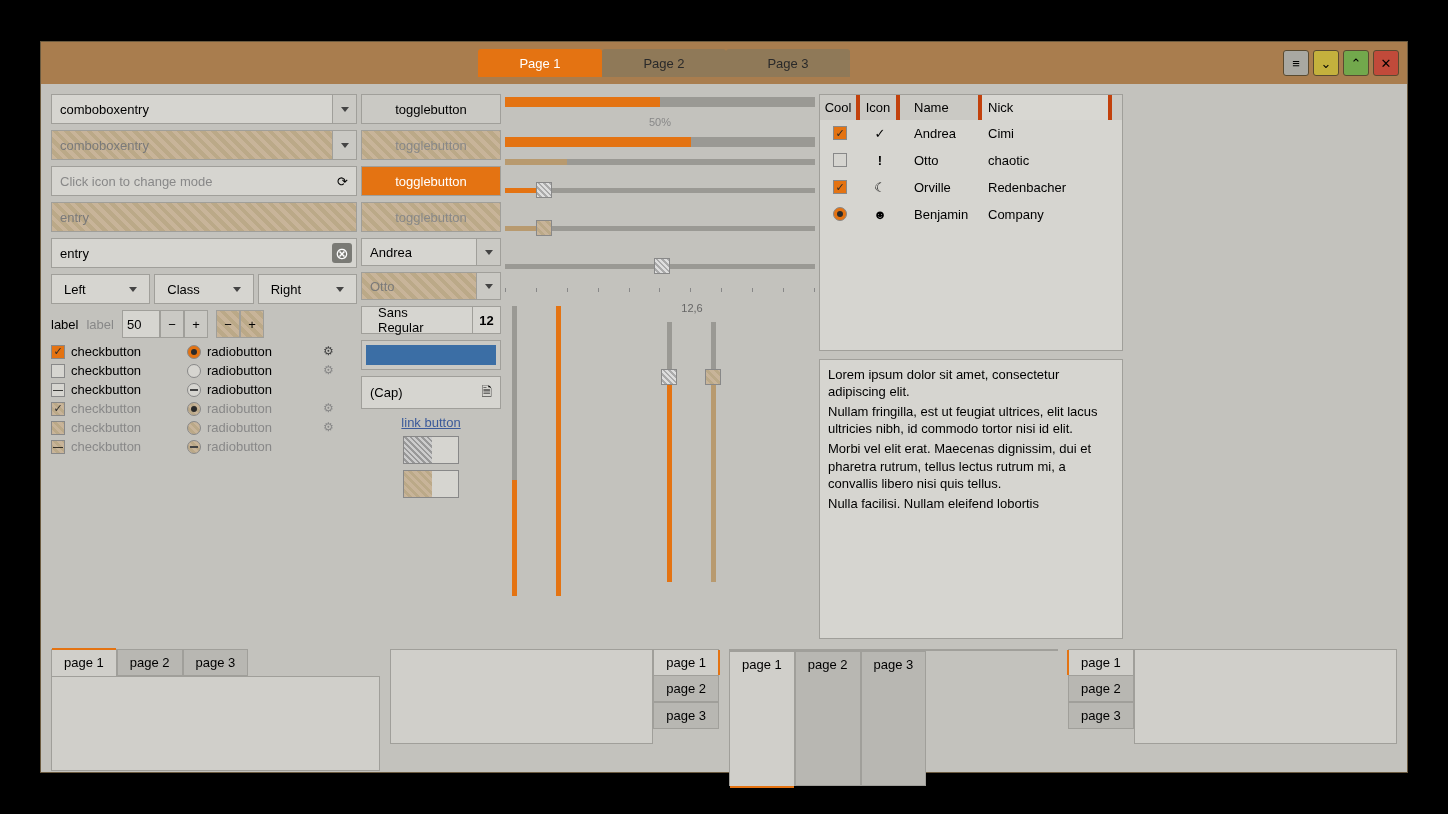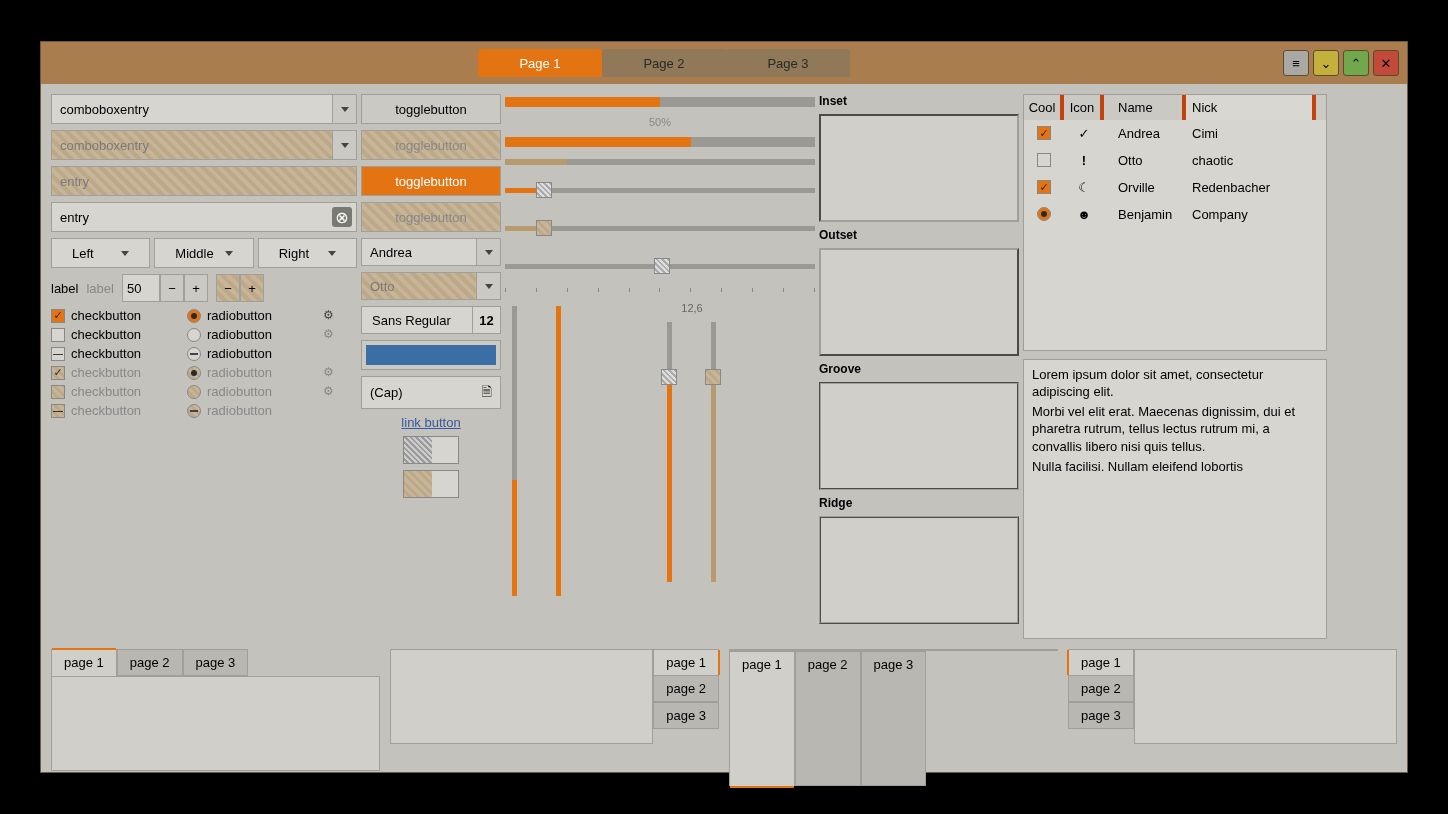--- a/index.html
+++ b/index.html
@@ -18,21 +18,21 @@
 .col1 { width: 306px; display: flex; flex-direction: column; gap: 6px; }
 .col2 { width: 140px; display: flex; flex-direction: column; gap: 6px; }
 .col3 { width: 310px; display: flex; flex-direction: column; gap: 6px; }
 .col4 { width: 200px; display: flex; flex-direction: column; gap: 6px; }
 .col5 { width: 304px; display: flex; flex-direction: column; gap: 8px; }
 .field { height: 30px; background: #d6d5d0; border: 1px solid #a09f9a; display: flex; align-items: center; padding: 0 8px; position: relative; }
 .field.disabled { background: repeating-linear-gradient(45deg, #c8b499, #c8b499 4px, #bba988 4px, #bba988 8px); color: #7a7a7a; }
 .combo-arrow { position: absolute; right: 0; top: 0; bottom: 0; width: 24px; border-left: 1px solid #a09f9a; display: flex; align-items: center; justify-content: center; background: #cac9c4; }
 .clear-btn { position: absolute; right: 4px; width: 20px; height: 20px; background: #7a7a75; border-radius: 3px; display: flex; align-items: center; justify-content: center; color: #fff; font-size: 16px; }
 .row { display: flex; gap: 4px; }
-.seg { flex: 1; height: 30px; background: #d6d5d0; border: 1px solid #a09f9a; display: flex; align-items: center; justify-content: space-between; padding: 0 20px; }
+.seg { flex: 1; height: 30px; background: #d6d5d0; border: 1px solid #a09f9a; display: flex; align-items: center; justify-content: space-between; padding: 0 12px; }
 .spinrow { display: flex; align-items: center; gap: 8px; }
 .spin { display: flex; height: 28px; }
 .spin input { width: 38px; border: 1px solid #a09f9a; background: #d6d5d0; padding: 0 4px; }
 .spin-btn { width: 24px; border: 1px solid #a09f9a; background: #cac9c4; display: flex; align-items: center; justify-content: center; cursor: pointer; }
 .spin.disabled .spin-btn, .spin.disabled input { background: repeating-linear-gradient(45deg, #c8b499, #c8b499 4px, #bba988 4px, #bba988 8px); }
 .checks { display: grid; grid-template-columns: 130px 130px 20px; gap: 4px 6px; }
 .chk { display: flex; align-items: center; gap: 6px; }
 .chk-box { width: 14px; height: 14px; border: 1px solid #888; background: #d6d5d0; display: flex; align-items: center; justify-content: center; font-size: 11px; }
 .chk-box.checked { background: #e47312; }
 .chk-box.checked::after { content: '✓'; color: #2a2a2a; font-size: 11px; }
@@ -44,21 +44,21 @@
 .radio.checked::after { content: ''; width: 6px; height: 6px; background: #2a2a2a; border-radius: 50%; }
 .radio.mixed::after { content: ''; width: 8px; height: 2px; background: #444; }
 .radio.dis { background: repeating-linear-gradient(45deg, #c8b499, #c8b499 3px, #bba988 3px, #bba988 6px); }
 .gear { font-size: 12px; color: #444; }
 .toggle { height: 30px; background: #cac9c4; border: 1px solid #a09f9a; display: flex; align-items: center; justify-content: center; cursor: pointer; }
 .toggle.active { background: #e47312; color: #fff; }
 .toggle.disabled { background: repeating-linear-gradient(45deg, #c8b499, #c8b499 4px, #bba988 4px, #bba988 8px); color: #888; }
 .colorbox { height: 30px; border: 1px solid #a09f9a; padding: 4px; background: #cac9c4; }
 .colorfill { width: 100%; height: 100%; background: #3b6ea5; }
 .font-row { display: flex; height: 28px; }
-.font-name { flex: 1; border: 1px solid #a09f9a; background: #d6d5d0; display: flex; align-items: center; padding: 0 10px; }
+.font-name { flex: 1; border: 1px solid #a09f9a; background: #d6d5d0; display: flex; align-items: center; padding: 0 16px; }
 .font-size { width: 28px; border: 1px solid #a09f9a; border-left: none; background: #d6d5d0; display: flex; align-items: center; justify-content: center; font-weight: bold; }
 .link { color: #3b5a9a; text-decoration: underline; text-align: center; }
 .switch { width: 56px; height: 28px; background: #d6d5d0; border: 1px solid #888; display: flex; margin: 0 auto; }
 .switch-handle { width: 28px; height: 100%; background: #999; background-image: repeating-linear-gradient(45deg, #ccc, #ccc 2px, #999 2px, #999 4px); }
 .switch.disabled .switch-handle { background: repeating-linear-gradient(45deg, #c8b499, #c8b499 3px, #bba988 3px, #bba988 6px); }
 .progress { height: 10px; background: #9a9994; position: relative; margin: 3px 0; }
 .progress-fill { height: 100%; background: #e47312; }
 .progress.disabled .progress-fill { background: #b89a6f; }
 .pct-label { text-align: center; font-size: 11px; color: #888; }
 .slider { height: 20px; position: relative; margin: 6px 0; }
@@ -149,34 +149,38 @@
         <div class="combo-arrow">
             <div class="tri"></div>
           </div>
       </div>
       <div class="field disabled">
         <span>comboboxentry</span>
         <div class="combo-arrow">
             <div class="tri"></div>
           </div>
       </div>
+      <div class="field">
+        <span style="color:#888">Click icon to change mode</span>
+        <span style="position:absolute;right:8px">⟳</span>
+      </div>
       <div class="field disabled">
         <span>entry</span>
       </div>
       <div class="field">
         <span>entry</span>
         <div class="clear-btn">⊗</div>
       </div>
       <div class="row">
         <div class="seg">
             <span>Left</span>
             <div class="tri"></div>
           </div>
         <div class="seg">
-            <span>Middle</span>
+            <span>Class</span>
             <div class="tri"></div>
           </div>
         <div class="seg">
             <span>Right</span>
             <div class="tri"></div>
           </div>
       </div>
       <div class="spinrow">
         <span>label</span>
         <span class="disabled-text">label</span>
@@ -345,30 +349,20 @@
             <div class="vslider disabled" style="height:260px">
               <div class="vslider-track"></div>
                 <div class="vslider-fill" style="height:80%"></div>
                 <div class="vslider-thumb" style="top:18%"></div>
             </div>
           </div>
         </div>
       </div>
     </div>
 
-    <div class="col4">
-      <div class="frame-label">Inset</div>
-      <div class="frame-box inset"></div>
-      <div class="frame-label">Outset</div>
-      <div class="frame-box outset"></div>
-      <div class="frame-label">Groove</div>
-      <div class="frame-box groove"></div>
-      <div class="frame-label">Ridge</div>
-      <div class="frame-box ridge"></div>
-    </div>
 
     <div class="col5">
       <div class="table">
         <div class="thead">
           <div class="th c1">Cool</div>
           <div class="th c2">Icon</div>
           <div class="th c3">Name</div>
           <div class="th c4 sorted">Nick</div>
         </div>
         <div class="tr">
@@ -399,20 +393,21 @@
           <div class="td c1">
               <div class="radio checked"></div>
             </div>
           <div class="td c2">☻</div>
           <div class="td c3">Benjamin</div>
           <div class="td c4">Company</div>
         </div>
       </div>
       <div class="text-view">
         <p>Lorem ipsum dolor sit amet, consectetur adipiscing elit.</p>
+        <p>Nullam fringilla, est ut feugiat ultrices, elit lacus ultricies nibh, id commodo tortor nisi id elit.</p>
         <p>Morbi vel elit erat. Maecenas dignissim, dui et pharetra rutrum, tellus lectus rutrum mi, a convallis libero nisi quis tellus.</p>
         <p>Nulla facilisi. Nullam eleifend lobortis</p>
       </div>
     </div>
   </div>
 
   <div class="bottom">
     <div class="nb">
       <div class="nb-tabs-top">
         <div class="nb-tab active top">page 1</div>

